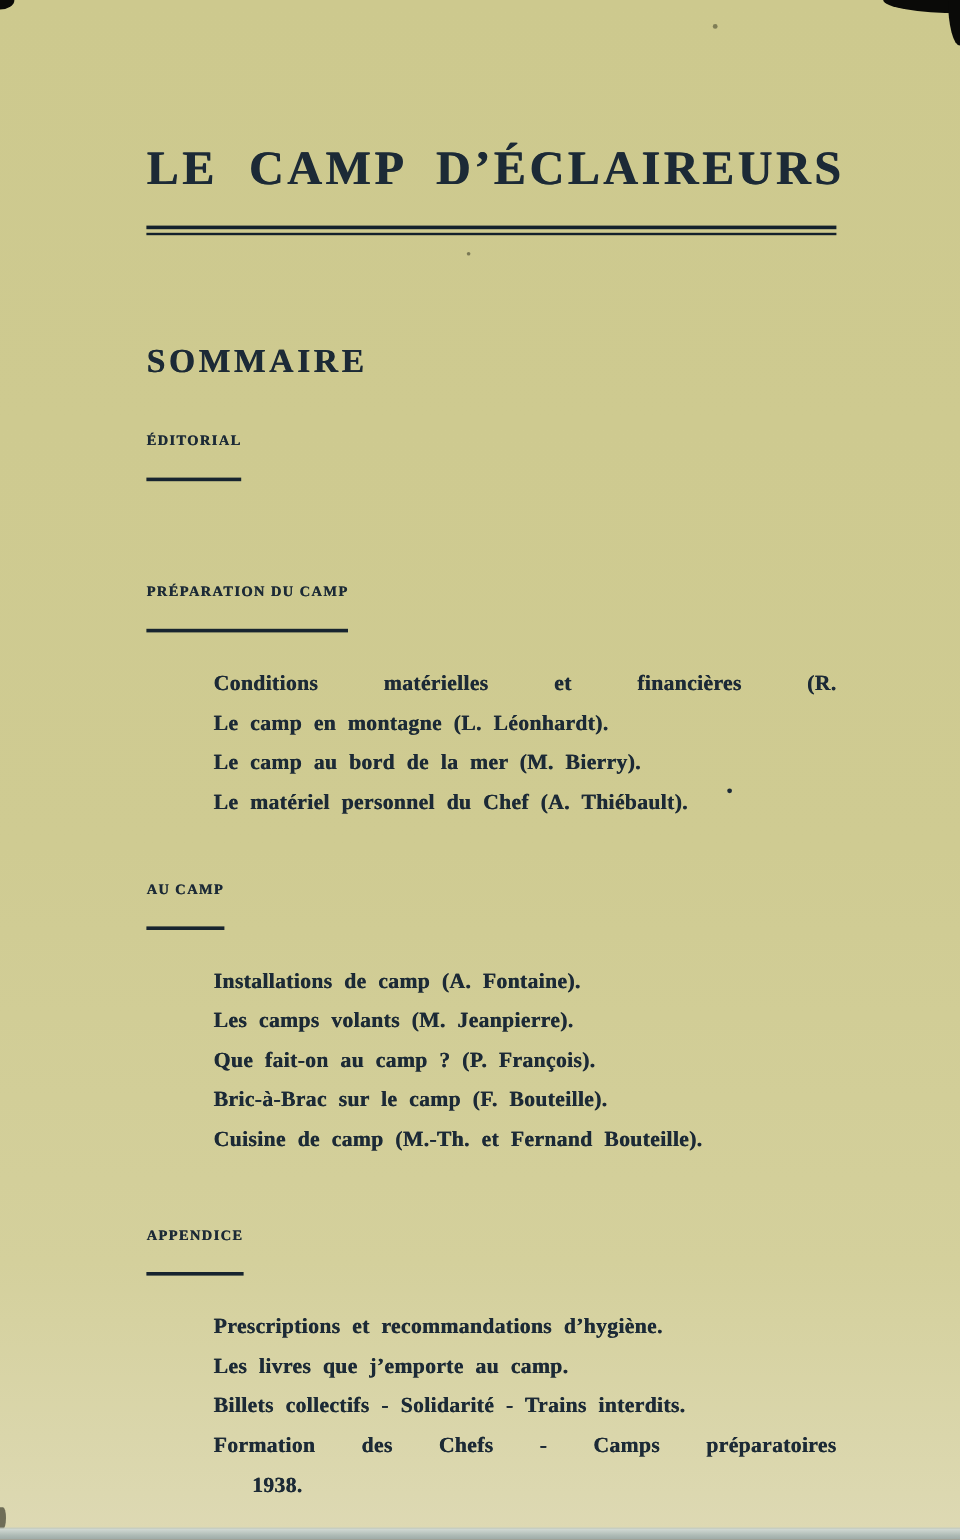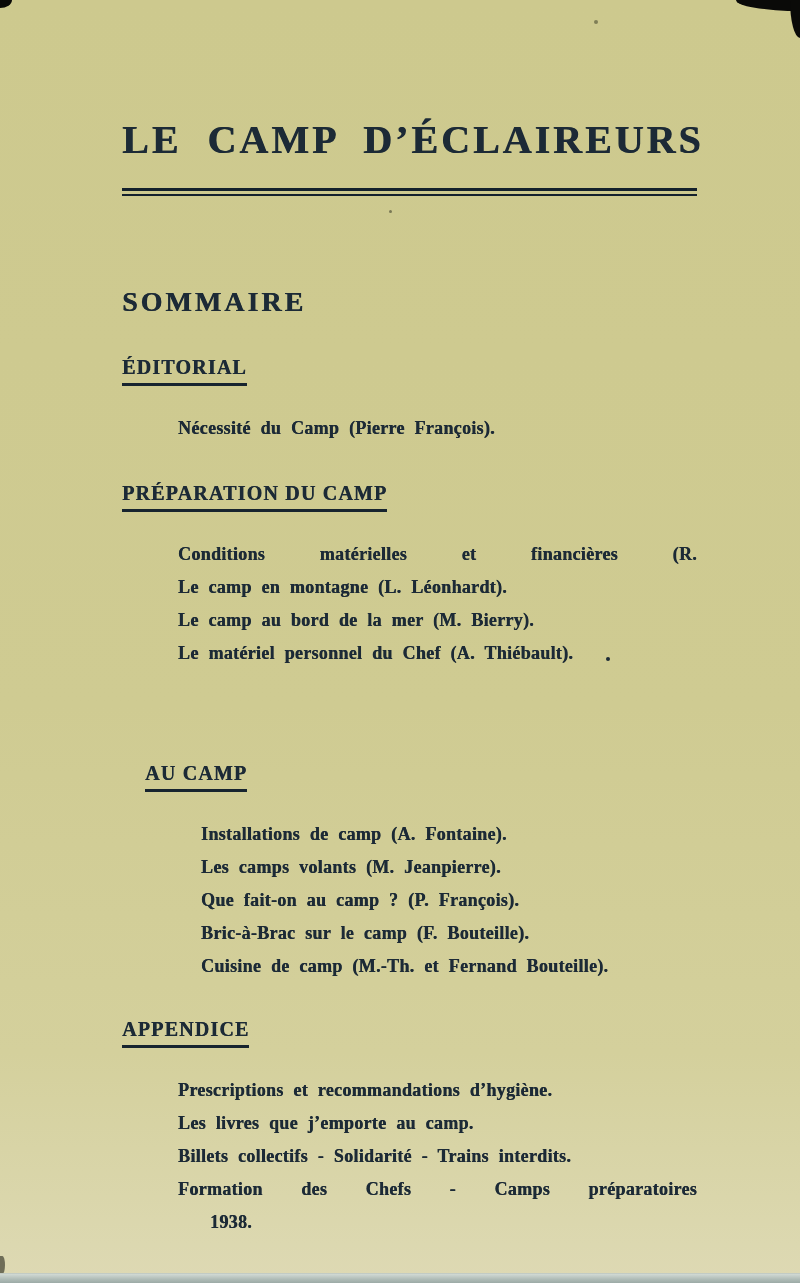--- a/index.html
+++ b/index.html
@@ -26,26 +26,26 @@
   .sommaire{
     position:absolute;top:286px;left:122px;width:575px;
     font-size:28px;font-weight:bold;
     letter-spacing:3px;white-space:nowrap;
     text-shadow:0.4px 0 0 currentColor;
   }
   
   .sec{position:absolute;left:122px;width:575px;}
   .sec-editorial{top:354px;}
   .sec-preparation{top:480px;}
-  .sec-aucamp{top:760px;margin-left:23px;}
+  .sec-aucamp{top:728px;}
   .sec-appendice{top:1016px;}
   .sec-label{
     display:inline-block;
-    font-size:20px;font-weight:bold;letter-spacing:1.2px;
-    line-height:26px;padding-bottom:3px;
+    font-size:12px;font-weight:bold;letter-spacing:1.2px;
+    line-height:26px;padding-bottom:18px;
     border-bottom:3px solid #17242f;
     white-space:nowrap;
     text-shadow:0.4px 0 0 currentColor;
   }
   .entries{margin:26px 0 0 56px;width:519px;}
   .entry{
     font-size:18px;font-weight:bold;line-height:33px;
     letter-spacing:0.3px;word-spacing:5px;
     text-shadow:0.35px 0 0 currentColor;
   }
@@ -72,25 +72,20 @@
 <body>
 
 <div class="page">
 
   <div class="title">LE CAMP D’ÉCLAIREURS</div>
   <div class="double-rule"></div>
   <div class="sommaire">SOMMAIRE</div>
 
   <section class="sec sec-editorial">
     <span class="sec-label">ÉDITORIAL</span>
-    <div class="entries">
-      <div class="entry">
-        <span class="single">Nécessité du Camp (Pierre François).</span>
-      </div>
-    </div>
   </section>
 
   <section class="sec sec-preparation">
     <span class="sec-label">PRÉPARATION DU CAMP</span>
     <div class="entries">
       <div class="entry">
         <span class="l1">Conditions matérielles et financières (R.</span>
       </div>
       <div class="entry">
         <span class="single">Le camp en montagne (L. Léonhardt).</span>

